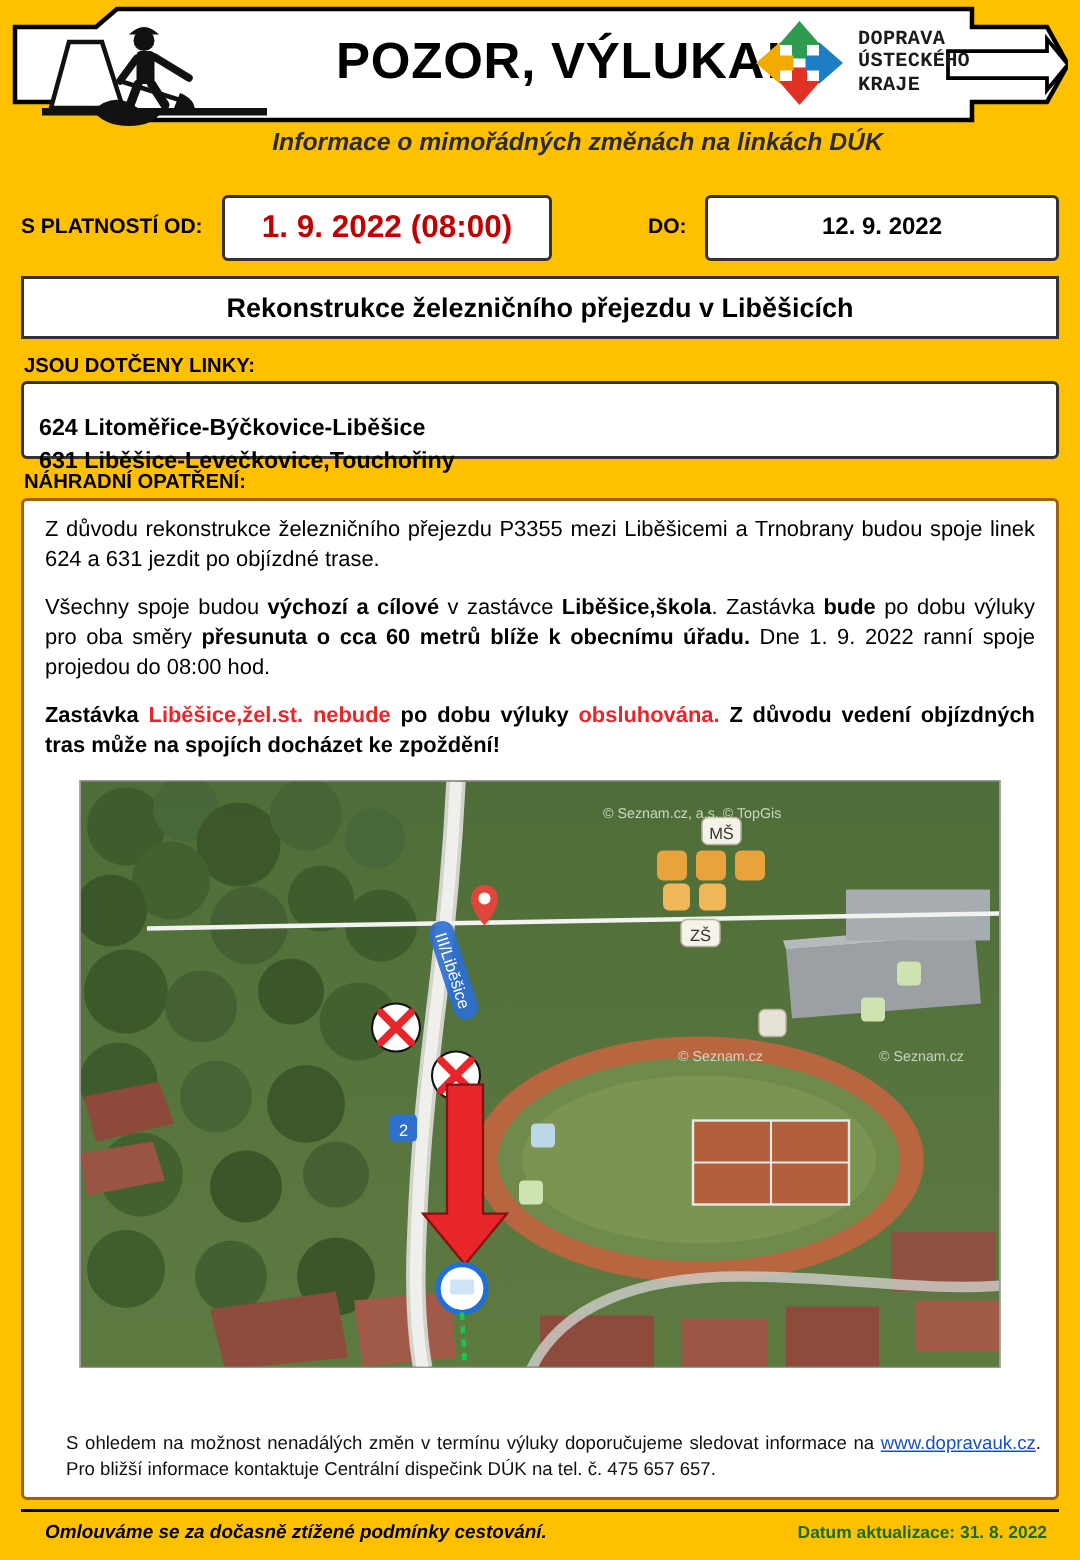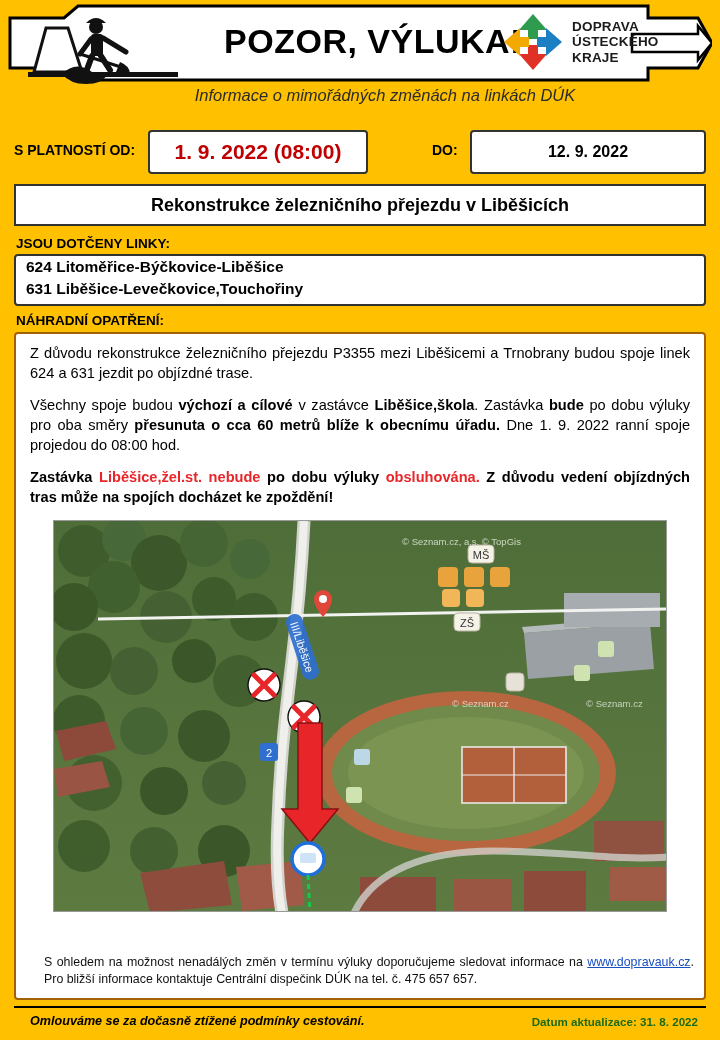--- a/index.html
+++ b/index.html
@@ -40,38 +40,39 @@
     color: #000;
     letter-spacing: 0.5px;
     font-family: "Liberation Sans", sans-serif;
   }
   .hdr-sub {
     position: absolute;
     left: 175px; top: 86px;
     width: 420px;
     text-align: center;
     font-size: 16.5px;
-    font-weight: normal;
+    font-weight: bold;
     font-style: italic;
     color: #2b2b2b;
   }
   
   .worker {
     position: absolute;
     left: 20px; top: 8px;
     width: 150px; height: 72px;
   }
   
   .duk-logo {
     position: absolute;
     right: 14px; top: 6px;
     width: 196px; height: 64px;
     display: flex;
     align-items: center;
     gap: 8px;
+    font-family: Liberation Mono, monospace;
   }
   .duk-text {
     font-size: 13.5px;
     font-weight: bold;
     line-height: 1.12;
     color: #1b1b1b;
     letter-spacing: .2px;
   }
 
   
@@ -126,21 +127,21 @@
     position: absolute; left: 16px; top: 236px;
     font-size: 13.5px; font-weight: bold; color: #000;
   }
   .lines-box {
     position: absolute;
     left: 14px; top: 254px;
     width: 692px; height: 52px;
     background: #fff;
     border: 2px solid #333;
     border-radius: 4px;
-    padding: 0 10px;
+    padding: 19px 10px;
   }
   .lines-box div {
     font-size: 15.5px;
     font-weight: bold;
     color: #000;
     line-height: 1.42;
   }
 
   
   .measure-label {

